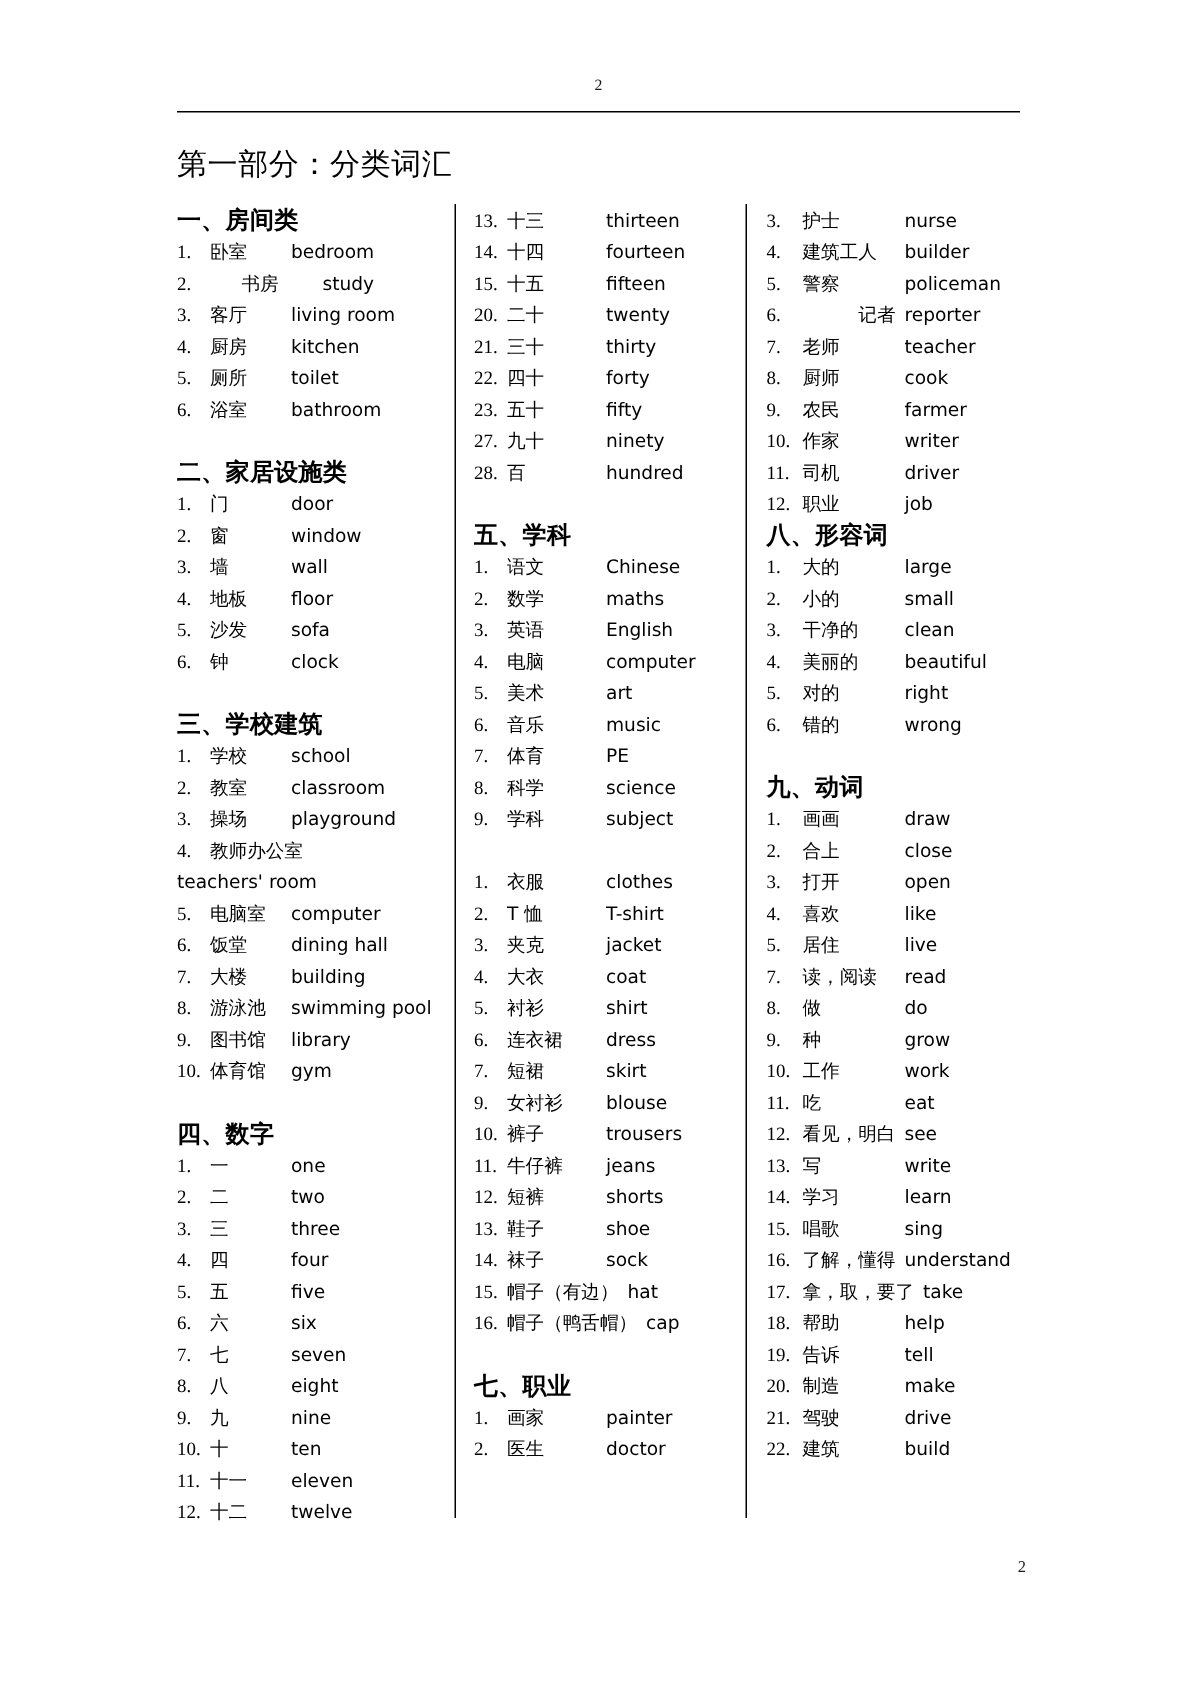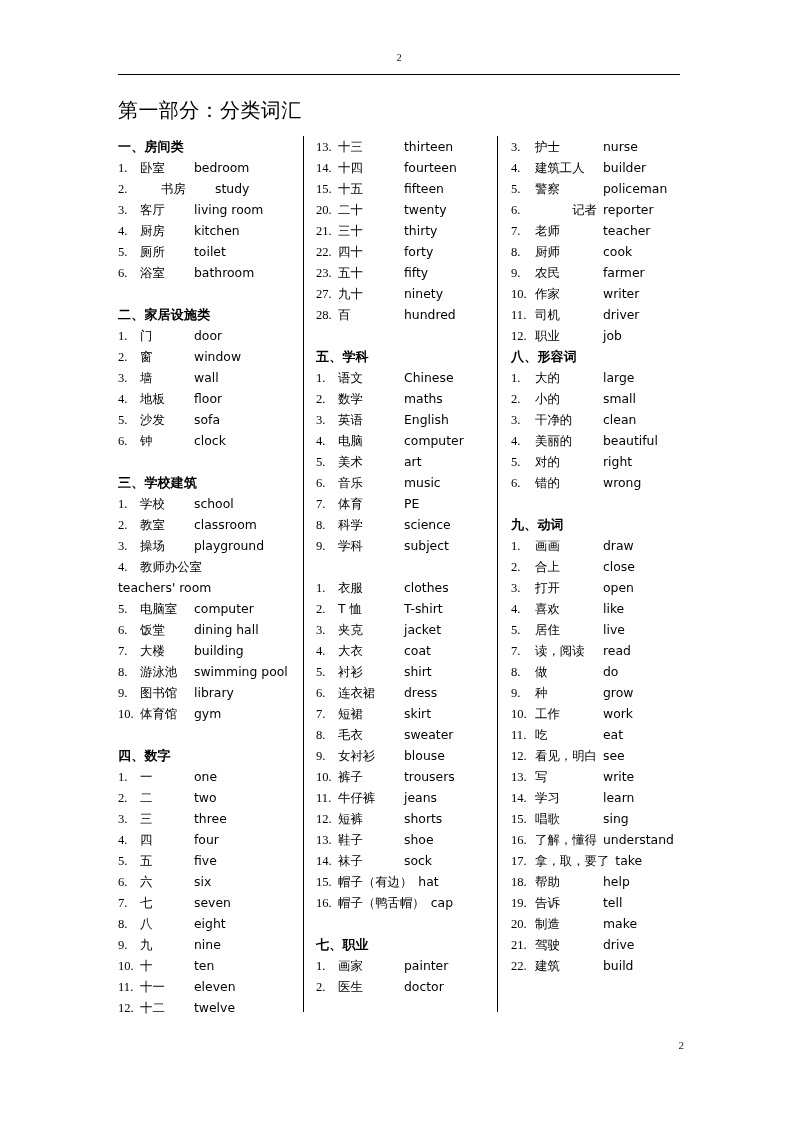--- a/index.html
+++ b/index.html
@@ -65,21 +65,21 @@
     box-sizing: border-box;
   }
   #column-1 { left: 0px;   width: 175px; }
   #column-2 { left: 185px; width: 184px; border-left: 1.4px solid #000; padding-left: 12px; }
   #column-3 { left: 379px; width: 187px; border-left: 1.4px solid #000; padding-left: 13px; }
 
   
   .section-heading {
     font-family: "DejaVu Sans", "Liberation Sans", sans-serif;
     font-weight: bold;
-    font-size: 13px;
+    font-size: 16px;
     line-height: 21px;
     height: 21px;
     letter-spacing: 0.2px;
     white-space: nowrap;
   }
   .entry {
     height: 21px;
     line-height: 21px;
     white-space: nowrap;
     font-size: 12.6px;
@@ -190,21 +190,20 @@
       <div class="entry"><span class="num" style="display: inline-block; min-width: 22px;">8.</span><span class="zh" style="display: inline-block; min-width: 60px; padding-right: 6px;">科学</span><span class="en">science</span></div>
       <div class="entry"><span class="num" style="display: inline-block; min-width: 22px;">9.</span><span class="zh" style="display: inline-block; min-width: 60px; padding-right: 6px;">学科</span><span class="en">subject</span></div>
       <div class="spacer"></div>
       <div class="entry"><span class="num" style="display: inline-block; min-width: 22px;">1.</span><span class="zh" style="display: inline-block; min-width: 60px; padding-right: 6px;">衣服</span><span class="en">clothes</span></div>
       <div class="entry"><span class="num" style="display: inline-block; min-width: 22px;">2.</span><span class="zh" style="display: inline-block; min-width: 60px; padding-right: 6px;">T 恤</span><span class="en">T-shirt</span></div>
       <div class="entry"><span class="num" style="display: inline-block; min-width: 22px;">3.</span><span class="zh" style="display: inline-block; min-width: 60px; padding-right: 6px;">夹克</span><span class="en">jacket</span></div>
       <div class="entry"><span class="num" style="display: inline-block; min-width: 22px;">4.</span><span class="zh" style="display: inline-block; min-width: 60px; padding-right: 6px;">大衣</span><span class="en">coat</span></div>
       <div class="entry"><span class="num" style="display: inline-block; min-width: 22px;">5.</span><span class="zh" style="display: inline-block; min-width: 60px; padding-right: 6px;">衬衫</span><span class="en">shirt</span></div>
       <div class="entry"><span class="num" style="display: inline-block; min-width: 22px;">6.</span><span class="zh" style="display: inline-block; min-width: 60px; padding-right: 6px;">连衣裙</span><span class="en">dress</span></div>
       <div class="entry"><span class="num" style="display: inline-block; min-width: 22px;">7.</span><span class="zh" style="display: inline-block; min-width: 60px; padding-right: 6px;">短裙</span><span class="en">skirt</span></div>
-      <div class="entry"><span class="num" style="display: inline-block; min-width: 22px;">8.</span><span class="zh" style="display: inline-block; min-width: 60px; padding-right: 6px;">毛衣</span><span class="en">sweater</span></div>
       <div class="entry"><span class="num" style="display: inline-block; min-width: 22px;">9.</span><span class="zh" style="display: inline-block; min-width: 60px; padding-right: 6px;">女衬衫</span><span class="en">blouse</span></div>
       <div class="entry"><span class="num" style="display: inline-block; min-width: 22px;">10.</span><span class="zh" style="display: inline-block; min-width: 60px; padding-right: 6px;">裤子</span><span class="en">trousers</span></div>
       <div class="entry"><span class="num" style="display: inline-block; min-width: 22px;">11.</span><span class="zh" style="display: inline-block; min-width: 60px; padding-right: 6px;">牛仔裤</span><span class="en">jeans</span></div>
       <div class="entry"><span class="num" style="display: inline-block; min-width: 22px;">12.</span><span class="zh" style="display: inline-block; min-width: 60px; padding-right: 6px;">短裤</span><span class="en">shorts</span></div>
       <div class="entry"><span class="num" style="display: inline-block; min-width: 22px;">13.</span><span class="zh" style="display: inline-block; min-width: 60px; padding-right: 6px;">鞋子</span><span class="en">shoe</span></div>
       <div class="entry"><span class="num" style="display: inline-block; min-width: 22px;">14.</span><span class="zh" style="display: inline-block; min-width: 60px; padding-right: 6px;">袜子</span><span class="en">sock</span></div>
       <div class="entry"><span class="num" style="display: inline-block; min-width: 22px;">15.</span><span class="zh" style="display: inline-block; min-width: 60px; padding-right: 6px;">帽子（有边）</span><span class="en">hat</span></div>
       <div class="entry"><span class="num" style="display: inline-block; min-width: 22px;">16.</span><span class="zh" style="display: inline-block; min-width: 60px; padding-right: 6px;">帽子（鸭舌帽）</span><span class="en">cap</span></div>
       <div class="spacer"></div>
       <div class="section-heading">七、职业</div>

